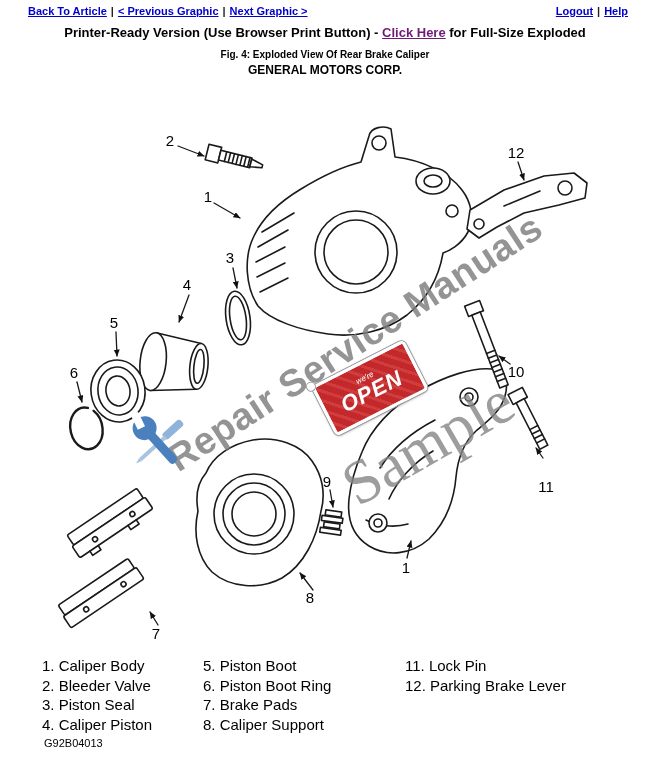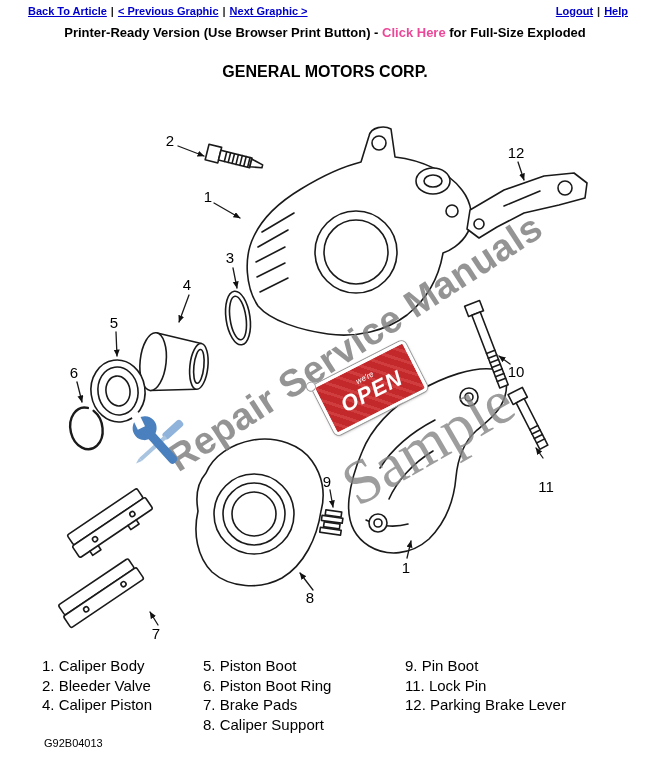--- a/index.html
+++ b/index.html
@@ -8,23 +8,23 @@
   .page { position:relative; width:650px; height:764px; background:#fff; overflow:hidden; }
 
   
   .nav-bar { position:absolute; top:5px; left:28px; right:22px; display:flex; justify-content:space-between; font-size:11px; font-weight:bold; }
   .nav-left, .nav-right { display:flex; align-items:center; white-space:nowrap; }
   .nav-bar a { color:#0000cc; text-decoration:underline; cursor:pointer; }
   .sep { color:#222; margin:0 4px; font-weight:bold; }
 
   
   .title-line { position:absolute; top:25px; left:0; width:100%; text-align:center; font-size:13px; font-weight:bold; white-space:nowrap; }
-  .title-line a { color:#ec4899; cursor:pointer; }
+  .title-line a { color:#701a75; text-decoration:underline; cursor:pointer; }
   .fig-caption { position:absolute; top:49px; left:0; width:100%; text-align:center; font-size:10px; font-weight:bold; }
-  .company { position:absolute; top:63px; left:0; width:100%; text-align:center; font-size:16px; font-weight:bold; }
+  .company { position:absolute; top:63px; left:0; width:100%; text-align:center; font-size:12px; font-weight:bold; }
 
   
   .diagram { position:absolute; top:95px; left:0; width:650px; height:558px; }
   .drawing { position:absolute; top:0; left:0; z-index:1; }
   .callout { position:absolute; transform:translate(-50%,-50%); font-size:15px; color:#000; z-index:5; }
   .watermark-primary { position:absolute; left:355px; top:248px; transform:translate(-50%,-50%) rotate(-33deg);
     font-size:38px; font-weight:bold; letter-spacing:0.5px; color:rgba(125,125,125,0.82); white-space:nowrap; z-index:3; }
   .watermark-secondary { position:absolute; left:428px; top:348px; transform:translate(-50%,-50%) rotate(-30deg);
     font-size:62px; font-family:"Liberation Serif",serif; color:rgba(132,132,132,0.8); white-space:nowrap; z-index:3; }
   .wrench-logo { position:absolute; left:118px; top:308px; width:80px; height:80px; z-index:3; }
@@ -63,20 +63,21 @@
     <div class="nav-right">
       <a>Logout</a>
       <span class="sep">|</span>
       <a>Help</a>
     </div>
   </div>
 
   <div class="title-line">
     <span>Printer-Ready Version (Use Browser Print Button) - </span><a>Click Here</a><span> for Full-Size Exploded</span>
   </div>
+  <div class="fig-caption">Fig. 4: Exploded View Of Rear Brake Caliper</div>
   <div class="company">GENERAL MOTORS CORP.</div>
 
   <div class="diagram">
 
     <svg class="drawing" width="650" height="558" viewBox="0 95 650 558" xmlns="http://www.w3.org/2000/svg">
       <defs>
         <marker id="arr" markerWidth="8" markerHeight="8" refX="6.5" refY="3" orient="auto" markerUnits="userSpaceOnUse">
           <path d="M0,0 L7,3 L0,6 Z" fill="#111"></path>
         </marker>
       </defs>
@@ -232,29 +233,29 @@
     <span class="callout" style="left:327px; top:386px;">9</span>
     <span class="callout" style="left:310px; top:502px;">8</span>
     <span class="callout" style="left:406px; top:472px;">1</span>
     <span class="callout" style="left:156px; top:538px;">7</span>
   </div>
 
   <div class="legend">
     <div class="legend-col c1">
       <div class="legend-item">1. Caliper Body</div>
       <div class="legend-item">2. Bleeder Valve</div>
+      <div class="legend-item">3. Piston Seal</div>
       <div class="legend-item">4. Caliper Piston</div>
     </div>
     <div class="legend-col c2">
       <div class="legend-item">5. Piston Boot</div>
       <div class="legend-item">6. Piston Boot Ring</div>
       <div class="legend-item">7. Brake Pads</div>
       <div class="legend-item">8. Caliper Support</div>
     </div>
     <div class="legend-col c3">
-      <div class="legend-item">9. Pin Boot</div>
       <div class="legend-item">11. Lock Pin</div>
       <div class="legend-item">12. Parking Brake Lever</div>
     </div>
   </div>
 
   <div class="figure-code">G92B04013</div>
 </div>
 
 </body></html>

